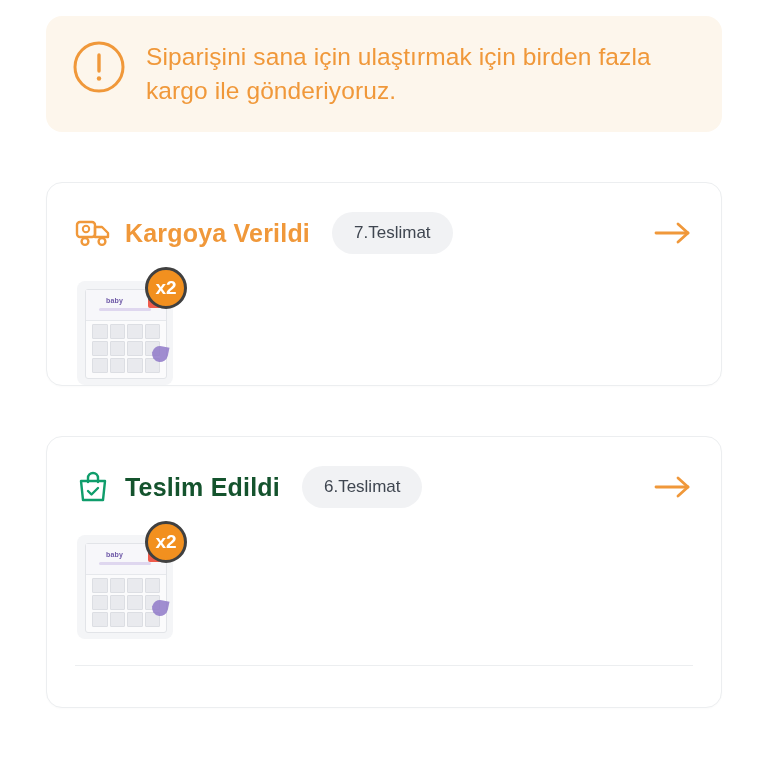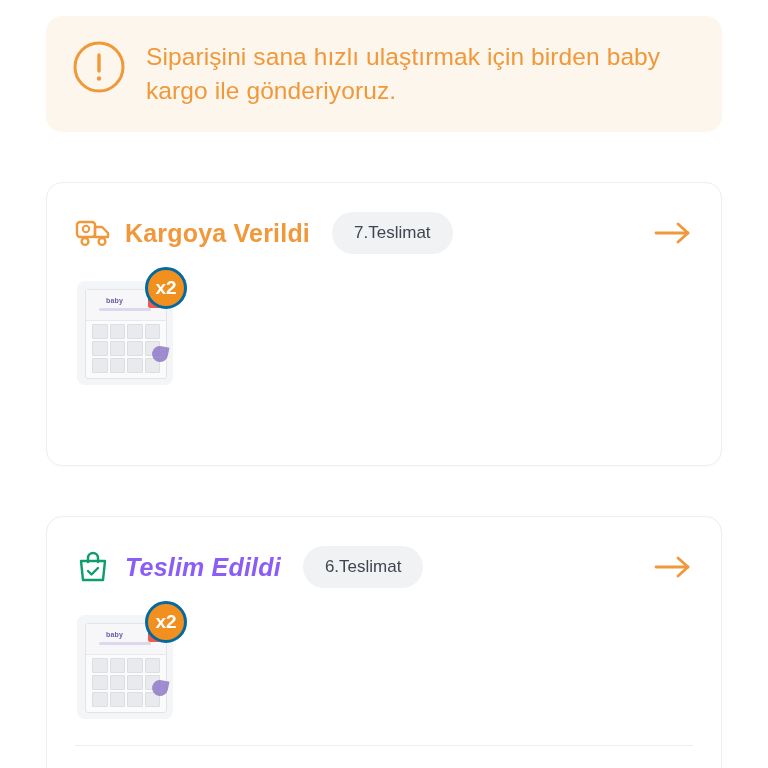--- a/index.html
+++ b/index.html
@@ -51,42 +51,42 @@
   
   .card {
     background: #ffffff;
     border: 1px solid #eceef0;
     border-radius: 16px;
     box-sizing: border-box;
     margin-top: 50px;
     padding: 26px 28px 0 28px;
     box-shadow: 0 1px 2px rgba(0,0,0,0.02);
   }
-  .card-1 { height: 284px; }
+  .card-1 { height: 204px; }
   .card-2 { height: 272px; }
 
   .card-head {
     display: flex;
     align-items: center;
     height: 48px;
   }
   .status-icon {
     width: 36px;
     height: 34px;
     flex: 0 0 auto;
     margin-right: 14px;
   }
   .status-label {
     font-size: 25px;
     font-weight: 700;
     letter-spacing: 0.2px;
     white-space: nowrap;
   }
   .status-label.shipped { color: #f0983a; }
-  .status-label.delivered { color: #8b5cf6; font-style: italic; }
+  .status-label.delivered { color: #14532d; }
 
   .chip {
     margin-left: 22px;
     background: #f1f2f4;
     color: #3f4650;
     font-size: 17px;
     border-radius: 22px;
     padding: 11px 22px;
     white-space: nowrap;
   }
@@ -190,21 +190,21 @@
     width: 42px;
     height: 42px;
     border-radius: 50%;
     background: #f2901f;
     color: #ffffff;
     font-size: 19px;
     font-weight: 700;
     display: flex;
     align-items: center;
     justify-content: center;
-    border: 3px solid #0369a1;
+    border: 3px solid #404040;
     box-sizing: border-box;
   }
   .divider {
     margin-top: 26px;
     height: 1px;
     background: #eceef0;
   }
 </style>
 </head>
 <body>
@@ -212,21 +212,21 @@
 <div class="screen">
 
   <div class="banner">
     <span class="banner-icon">
       <svg viewBox="0 0 54 54" width="54" height="54">
         <circle cx="27" cy="27" r="24" fill="none" stroke="#f0983a" stroke-width="3"></circle>
         <line x1="27" y1="15" x2="27" y2="31" stroke="#f0983a" stroke-width="3.4" stroke-linecap="round"></line>
         <circle cx="27" cy="38.5" r="2.2" fill="#f0983a"></circle>
       </svg>
     </span>
-    <div class="banner-text">Siparişini sana hızlı ulaştırmak için birden baby kargo ile gönderiyoruz.</div>
+    <div class="banner-text">Siparişini sana için ulaştırmak için birden fazla kargo ile gönderiyoruz.</div>
   </div>
 
   <div class="card card-1">
     <div class="card-head">
       <span class="status-icon">
         <svg viewBox="0 0 36 34" width="36" height="34">
           <rect x="2" y="6" width="18" height="15" rx="3" fill="none" stroke="#f0983a" stroke-width="2.4"></rect>
           <path d="M20 11 H27 L33 17 V21 H20 Z" fill="none" stroke="#f0983a" stroke-width="2.4" stroke-linejoin="round"></path>
           <circle cx="10" cy="25.5" r="3.4" fill="none" stroke="#f0983a" stroke-width="2.4"></circle>
           <circle cx="27" cy="25.5" r="3.4" fill="none" stroke="#f0983a" stroke-width="2.4"></circle>

